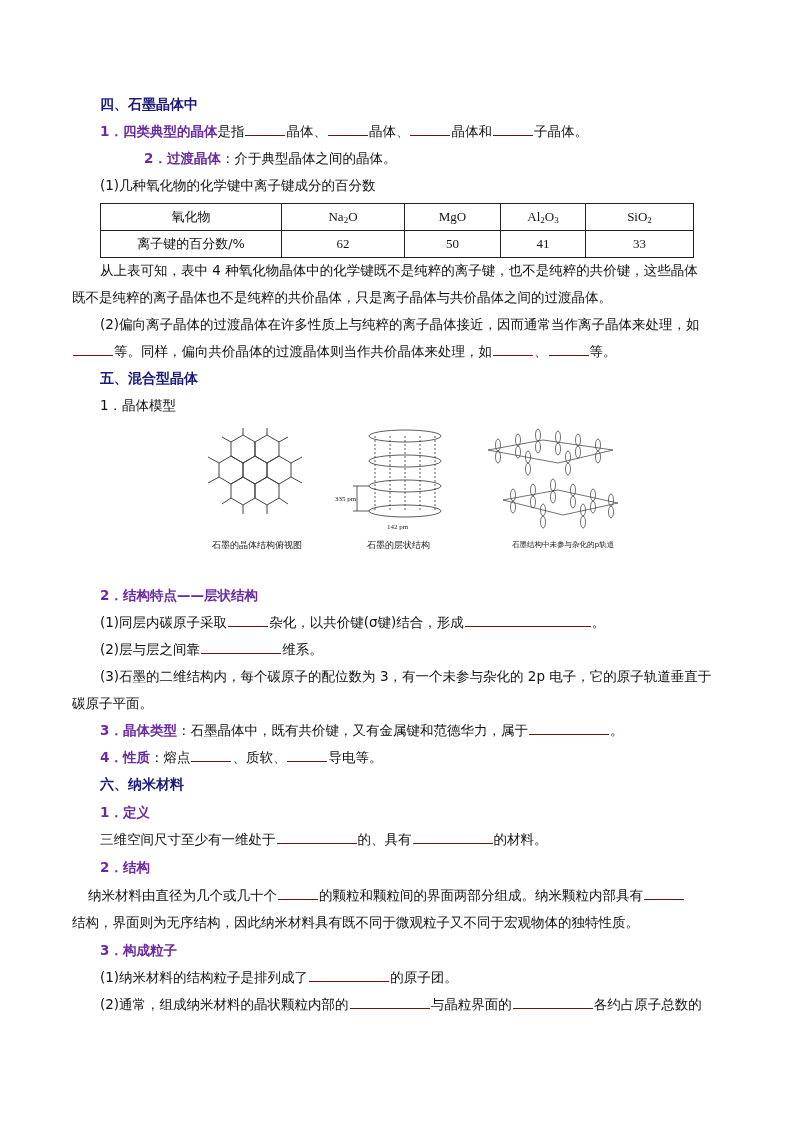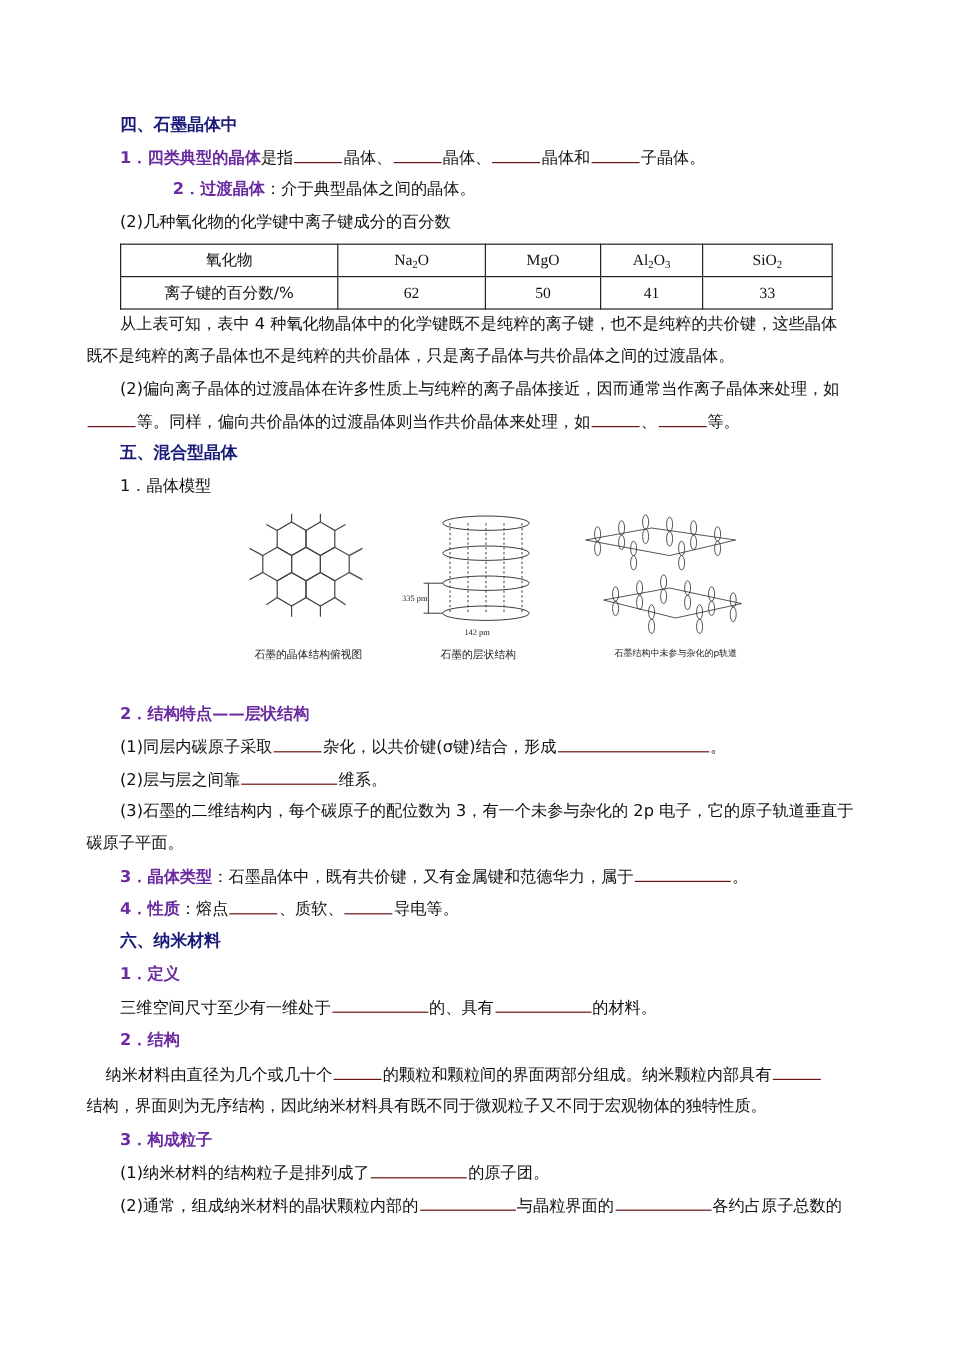--- a/index.html
+++ b/index.html
@@ -23,21 +23,21 @@
 <div class="line h1" style="left:100px;top:94px;">四、石墨晶体中</div>
 
 <div class="line" style="left:100px;top:121px;">
   <span class="h2">1．四类典型的晶体</span><span>是指</span><span class="blank w5"></span><span>晶体、</span><span class="blank w5"></span><span>晶体、</span><span class="blank w5"></span><span>晶体和</span><span class="blank w5"></span><span>子晶体。</span>
 </div>
 
 <div class="line" style="left:100px;top:148px;margin-left:44px;">
   <span class="h2">2．过渡晶体</span><span>：介于典型晶体之间的晶体。</span>
 </div>
 
-<div class="line" style="left:100px;top:175px;">(2)几种氧化物的化学键中离子键成分的百分数</div>
+<div class="line" style="left:100px;top:175px;">(1)几种氧化物的化学键中离子键成分的百分数</div>
 
 <table class="oxide">
   <tbody>
       <tr>
     <td class="cn" style="width:180px">氧化物</td>
     <td style="width:122px">Na<sub>2</sub>O</td>
     <td style="width:95px">MgO</td>
     <td style="width:84px">Al<sub>2</sub>O<sub>3</sub></td>
     <td>SiO<sub>2</sub></td>
   </tr>

